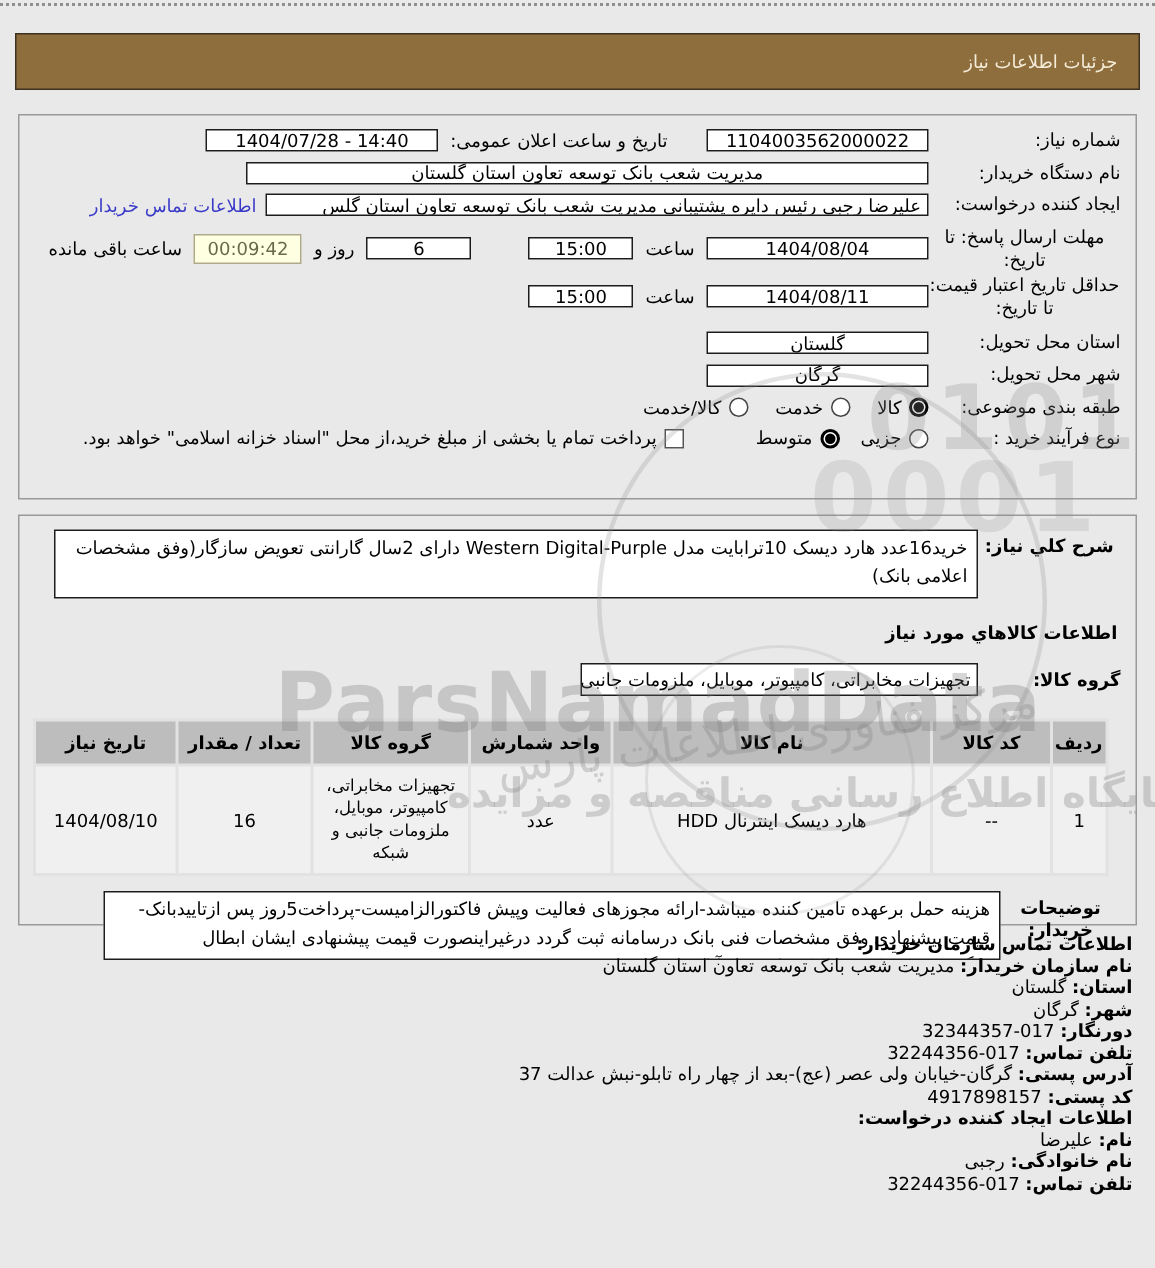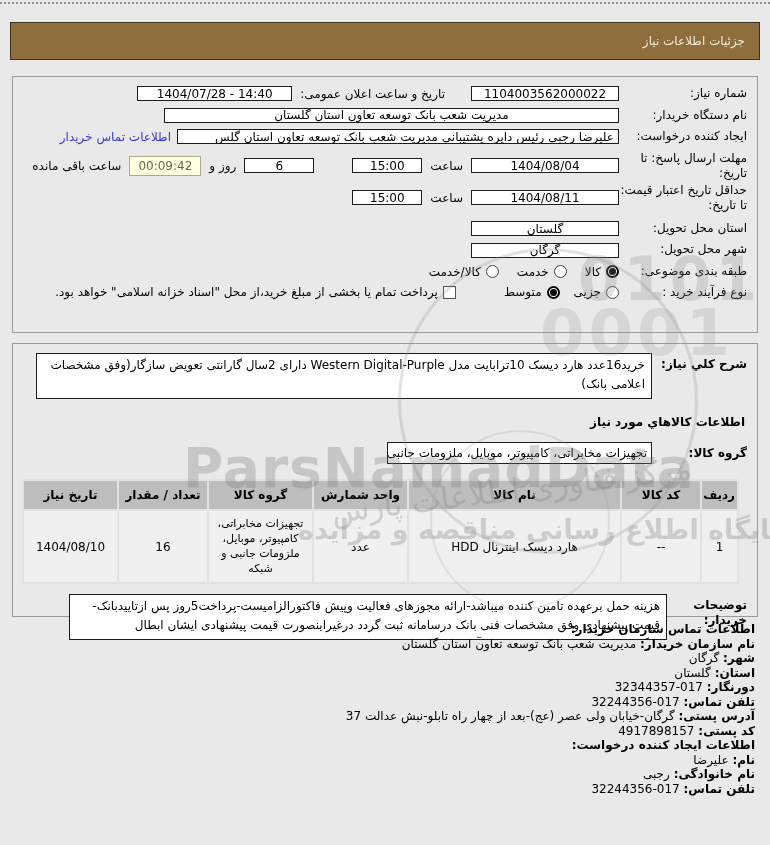--- a/index.html
+++ b/index.html
@@ -23,21 +23,21 @@
 
   .panel {
     position:absolute; left:12px; right:12px;
     border:1px solid #9a9a9a; background:transparent;
   }
   #sec1 { top:76px; height:257px; padding:9px 10px 0 10px; }
   #sec2 { top:343px; height:274px; padding:9px 10px 0 10px; }
 
   .row { display:flex; align-items:center; margin-bottom:6px; }
   .lbl { width:128px; flex:0 0 128px; line-height:1.3; }
-  .lbl2 { line-height:1.25; }
+  .lbl2 { line-height:1.25;text-align:center; }
   .b { font-weight:bold; }
 
   .ibox {
     background:#fff; border:1px solid #1c1c1c; height:15px;
     display:flex; align-items:center; justify-content:center;
     overflow:hidden; white-space:nowrap;
   }
   .ibox.rt { justify-content:flex-start; padding:0 4px; }
   .multibox {
     background:#ffffff; border:1px solid #1c1c1c;
@@ -230,22 +230,22 @@
 
   <div class="row" style="align-items:flex-start;margin-top:10px">
     <span class="b lbl2" style="width:80px;flex:0 0 80px;padding-top:4px">توضیحات خریدار:</span>
     <div class="multibox" style="flex:1;height:46px;margin-left:46px">هزینه حمل برعهده تامین کننده میباشد-ارائه مجوزهای فعالیت وپیش فاکتورالزامیست-پرداخت5روز پس ازتاییدبانک-قیمت پیشنهادی وفق مشخصات فنی بانک درسامانه ثبت گردد درغیراینصورت قیمت پیشنهادی ایشان ابطال میگردد-09111704754قربانی نصرآباد</div>
   </div>
 </div>
 
 <div class="contact">
   <div class="line b">اطلاعات تماس سازمان خریدار:</div>
   <div class="line"><span class="b">نام سازمان خریدار:</span> <span class="val">مدیریت شعب بانک توسعه تعاون استان گلستان</span></div>
+  <div class="line"><span class="b">استان:</span> <span class="val">گلستان</span></div>
   <div class="line"><span class="b">شهر:</span> <span class="val">گرگان</span></div>
-  <div class="line"><span class="b">استان:</span> <span class="val">گلستان</span></div>
   <div class="line"><span class="b">دورنگار:</span> <span class="val ltr">32344357-017</span></div>
   <div class="line"><span class="b">تلفن تماس:</span> <span class="val ltr">32244356-017</span></div>
   <div class="line"><span class="b">آدرس پستی:</span> <span class="val">گرگان-خیابان ولی عصر (عج)-بعد از چهار راه تابلو-نبش عدالت 37</span></div>
   <div class="line"><span class="b">کد پستی:</span> <span class="val ltr">4917898157</span></div>
 
   <div class="line b">اطلاعات ایجاد کننده درخواست:</div>
   <div class="line"><span class="b">نام:</span> <span class="val">علیرضا</span></div>
   <div class="line"><span class="b">نام خانوادگی:</span> <span class="val">رجبی</span></div>
   <div class="line"><span class="b">تلفن تماس:</span> <span class="val ltr">32244356-017</span></div>
 </div>

